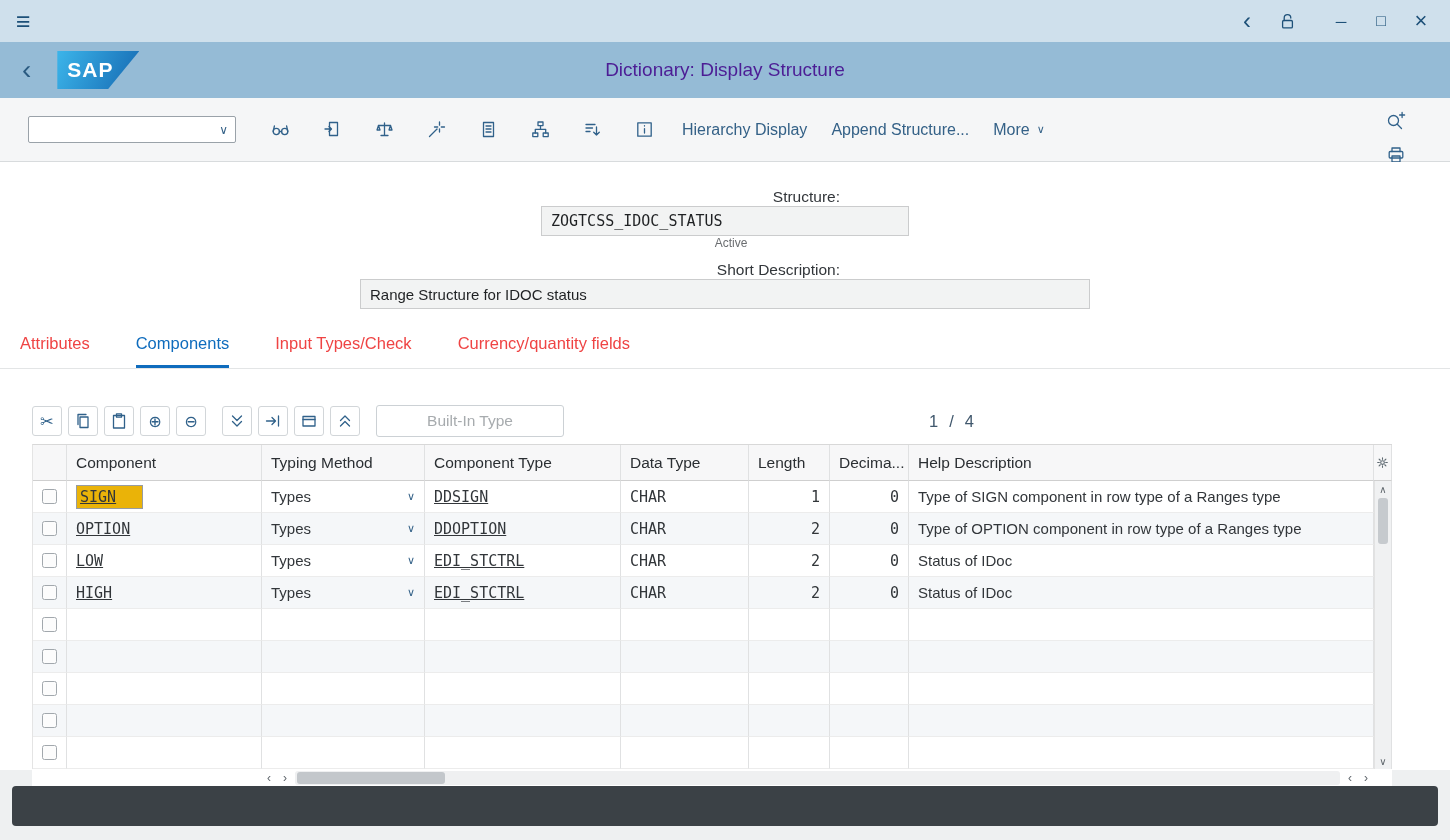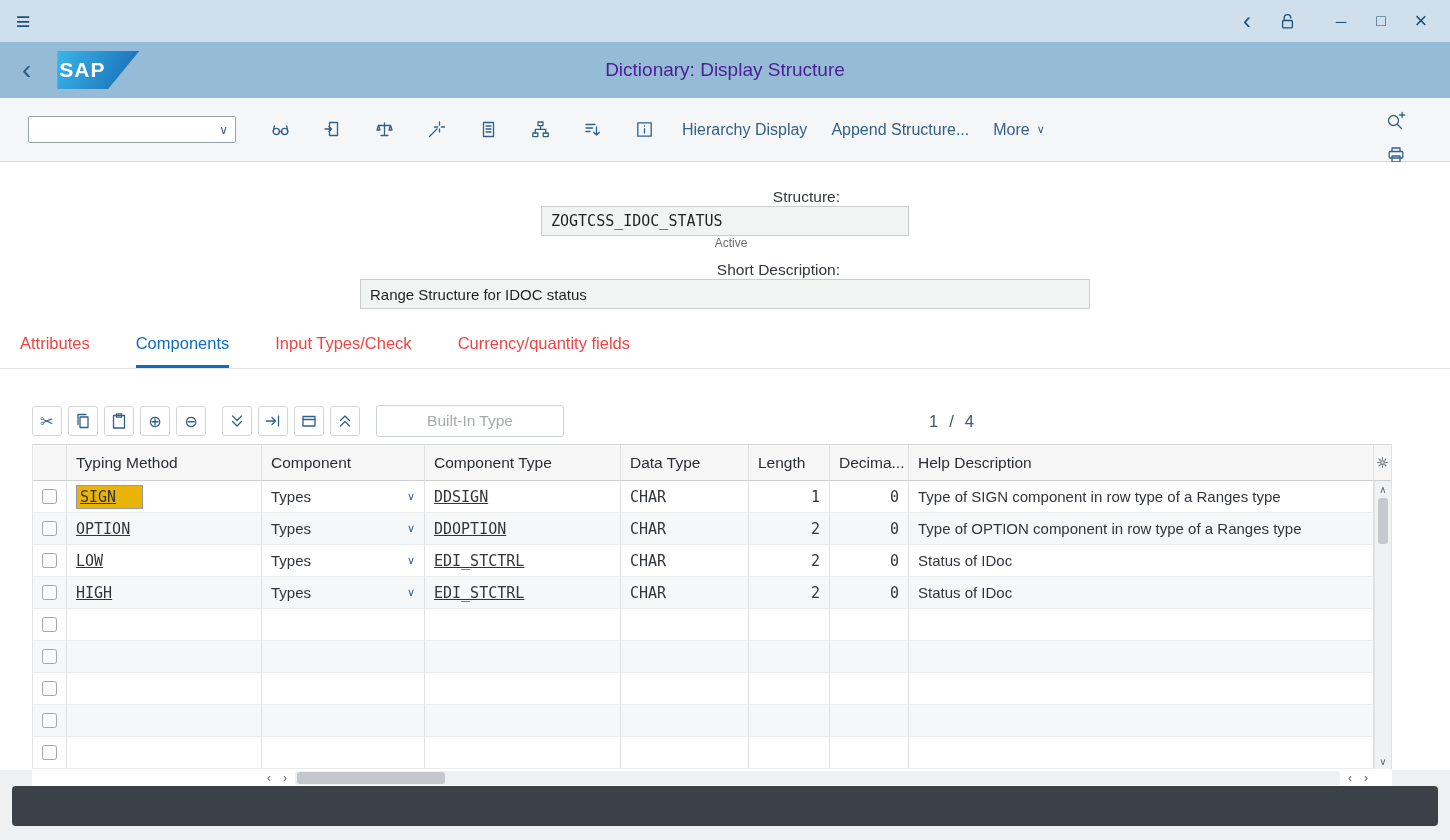--- a/index.html
+++ b/index.html
@@ -15,21 +15,21 @@
   .sys-lock { margin-right: 28px; }
   .sys-min { font-size: 15px; margin-right: 14px; }
   .sys-max { font-size: 16px; margin-right: 14px; }
   .sys-close { font-size: 22px; }
 
   
   .apphdr { height: 56px; background: #95bbd6; display: flex; align-items: center; padding: 0 22px; position: relative; }
   .hdr-back { color: #2a5a80; font-size: 28px; line-height: 1; margin-right: 26px; }
   .sap-logo { width: 82px; height: 38px; background: linear-gradient(115deg, #3cb5ea 0%, #1b74ba 85%);
               clip-path: polygon(0 0, 100% 0, 62% 100%, 0 100%); color: #fff; font-weight: 700;
-              font-size: 21px; letter-spacing: 1px; display: flex; align-items: center; padding-left: 2px; }
+              font-size: 21px; letter-spacing: 1px; display: flex; align-items: center; padding-left: 10px; }
   .hdr-title { position: absolute; left: 0; right: 0; text-align: center; color: #4c1d95; font-size: 19px; pointer-events: none; }
 
   
   .toolbar { height: 64px; background: #f5f6f7; border-bottom: 1px solid #d8dbdd; display: flex; align-items: center; padding: 0 28px; }
   .combo { width: 208px; height: 27px; border: 1px solid #9aa2a9; border-radius: 2px; background: #fff;
            display: flex; align-items: center; margin-right: 18px; }
   .combo-val { flex: 1; padding: 0 6px; font-size: 14px; color: #32363a; }
   .combo-chev { color: #346187; font-size: 12px; padding: 0 7px; }
   .ticon { width: 34px; height: 34px; display: flex; align-items: center; justify-content: center; color: #30618a; margin: 0 9px; }
   .tb-text { color: #346187; font-size: 16px; padding: 0 12px; white-space: nowrap; display: flex; align-items: center; gap: 7px; }
@@ -300,22 +300,22 @@
           <span>1</span>
           <span>/</span>
           <span>4</span>
         </div>
       </div>
 
       <div class="tblwrap">
         <div class="tmain">
           <div class="thead">
             <div class="tc"></div>
+            <div class="tc">Component</div>
             <div class="tc">Typing Method</div>
-            <div class="tc">Component</div>
             <div class="tc">Component Type</div>
             <div class="tc">Data Type</div>
             <div class="tc">Length</div>
             <div class="tc">Decima...</div>
             <div class="tc">Help Description</div>
           </div>
 
           <div class="trow">
             <div class="tc">
                 <span class="cb"></span>

